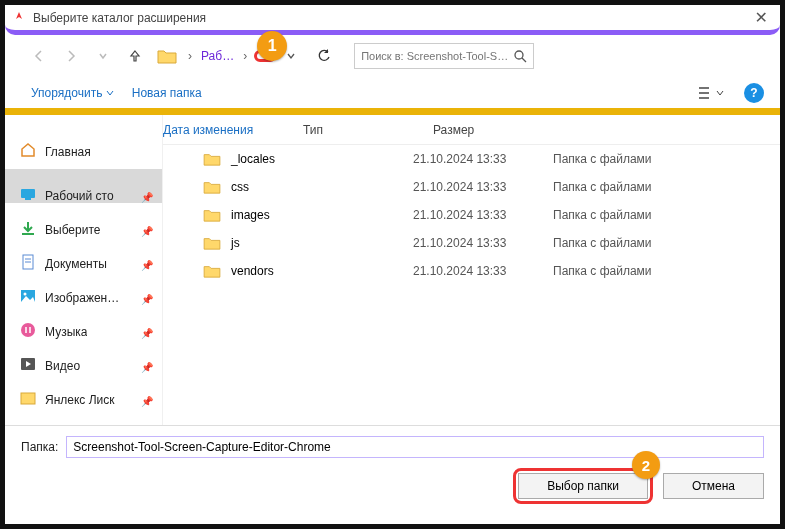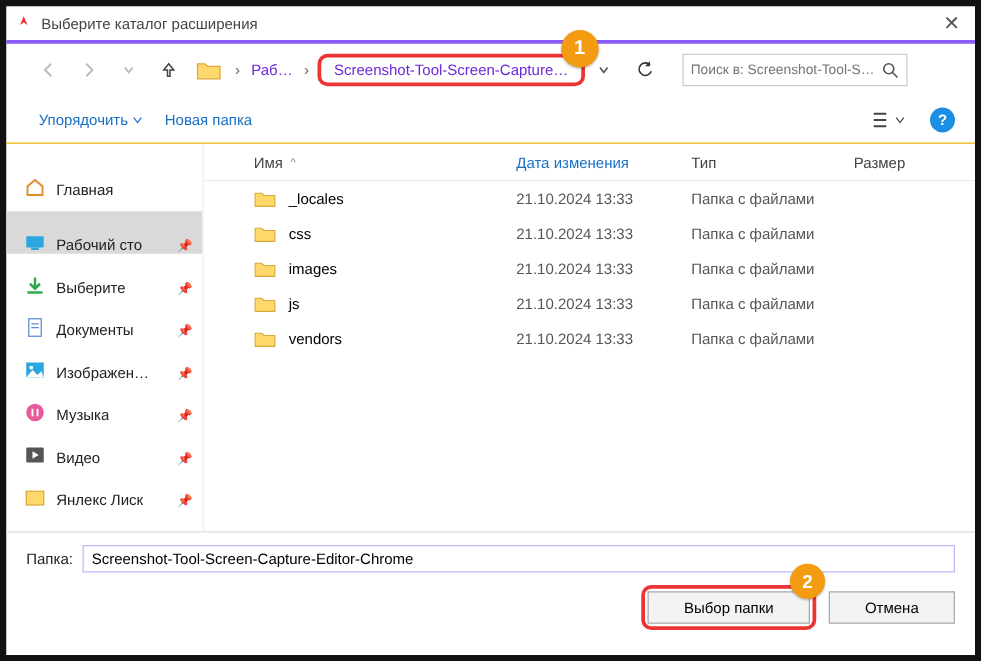--- a/index.html
+++ b/index.html
@@ -1,35 +1,35 @@
 <!DOCTYPE html>
 <html><head>
 <meta charset="utf-8">
 <style>
 * { box-sizing: border-box; margin: 0; padding: 0; font-family: "Segoe UI", Tahoma, sans-serif; font-size: 12px; }
 html, body { width: 785px; height: 529px; background: #fff; }
 .outer { border: 5px solid #111; width: 785px; height: 529px; position: relative; background: #fff; }
-.titlebar { display: flex; align-items: center; height: 30px; padding: 0 6px; border-bottom: 3px solid #8b5cf6; }
+.titlebar { display: flex; align-items: center; height: 30px; padding: 0 6px; border-bottom: 5px solid #8b5cf6; border-radius: 10px; }
 .titlebar .yicon { width: 16px; height: 16px; margin-right: 6px; }
 .titlebar .title { color: #444; flex: 1; }
 .titlebar .close { color: #555; font-size: 16px; padding: 0 6px; cursor: default; }
 .navrow { display: flex; align-items: center; height: 42px; padding: 0 12px 0 20px; gap: 4px; }
 .nav-btn { width: 28px; height: 28px; display: flex; align-items: center; justify-content: center; color: #555; }
 .nav-btn.disabled { color: #bbb; }
 .folder-ico { width: 20px; height: 16px; margin: 0 4px; }
 .chev { color: #666; padding: 0 3px; }
 .crumb { color: #6d28d9; padding: 0 2px; }
 .path-highlight { border: 3px solid #e33; border-radius: 8px; padding: 3px 8px; position: relative; display: flex; align-items: center; }
 .badge { position: absolute; top: -22px; right: -14px; width: 30px; height: 30px; border-radius: 50%; background: #f39c12; color: #fff; font-weight: bold; font-size: 16px; display: flex; align-items: center; justify-content: center; box-shadow: 0 1px 2px rgba(0,0,0,.3); }
 .dd { padding: 0 6px; color: #555; }
 .refresh { padding: 0 10px; color: #333; }
 .searchbox { flex: 1; display: flex; align-items: center; border: 1px solid #ccc; height: 26px; padding: 0 6px; margin-left: 8px; max-width: 180px; }
 .searchbox input { border: none; outline: none; flex: 1; color: #666; font-size: 11px; min-width: 0; }
 .searchbox .s-icon { color: #555; }
-.toolbar { display: flex; align-items: center; height: 38px; padding: 0 16px 0 26px; border-bottom: 1px solid #eab308; gap: 18px; justify-content: flex-end; }
+.toolbar { display: flex; align-items: center; height: 38px; padding: 0 16px 0 26px; border-bottom: 7px solid #eab308; gap: 18px; justify-content: flex-end; }
 .toolbar .link { color: #1a6fc4; }
 .toolbar .spacer { flex: 1; }
 .toolbar .view { width: 30px; height: 22px; display: flex; align-items: center; justify-content: center; color: #444; }
 .toolbar .help { width: 20px; height: 20px; border-radius: 50%; background: #1a8fe3; color: #fff; display: flex; align-items: center; justify-content: center; font-weight: bold; }
 .main { display: flex; height: 310px; }
 .sidebar { width: 158px; overflow: hidden; border-right: 1px solid #f0f0f0; }
 .sidebar-item { display: flex; align-items: flex-end; height: 34px; padding: 0 8px 0 14px; gap: 8px; color: #222; }
 .sidebar-item.home { height: 44px; }
 .sidebar-item.selected { background: #d9d9d9; }
 .sidebar-item .pin { color: #999; margin-left: auto; font-size: 10px; }
@@ -93,21 +93,20 @@
     <span class="folder-ico">
       <svg viewBox="0 0 20 16">
           <path d="M1 3 h6 l2 2 h10 v10 h-18 z" fill="#ffd86b" stroke="#d9a93a"></path>
         </svg>
     </span>
     <span class="chev">›</span>
     <span class="crumb">Раб…</span>
     <span class="chev">›</span>
 
     <span class="path-highlight">
-      <span class="crumb">Screenshot-Tool-Screen-Capture…</span>
       <span class="badge">1</span>
     </span>
 
     <span class="dd">
         <svg width="10" height="10" viewBox="0 0 10 10">
           <path d="M2 3 L5 7 L8 3" stroke="#555" stroke-width="1.3" fill="none"></path>
         </svg>
       </span>
     <span class="refresh">
         <svg width="16" height="16" viewBox="0 0 16 16">
@@ -224,24 +223,20 @@
             <svg width="18" height="18" viewBox="0 0 18 18">
               <rect x="2" y="4" width="14" height="11" fill="#ffd86b" stroke="#d9a93a"></rect>
             </svg>
           </span>
           <span class="lbl">Янлекс Лиск</span>
           <span class="pin">📌</span>
         </div>
       </div>
     <div class="filepane">
       <div class="headers">
-        <span class="col-name">
-            <span>Имя</span>
-            <span style="color:#888;font-size:9px">^</span>
-          </span>
         <span class="col-date">Дата изменения</span>
         <span class="col-type">Тип</span>
         <span class="col-size">Размер</span>
       </div>
       <div id="files">
           <div class="filerow">
             <span class="col-name">
               <span>
                 <svg width="18" height="14" viewBox="0 0 20 16">
                   <path d="M1 3 h6 l2 2 h10 v10 h-18 z" fill="#ffd86b" stroke="#d9a93a"></path>

